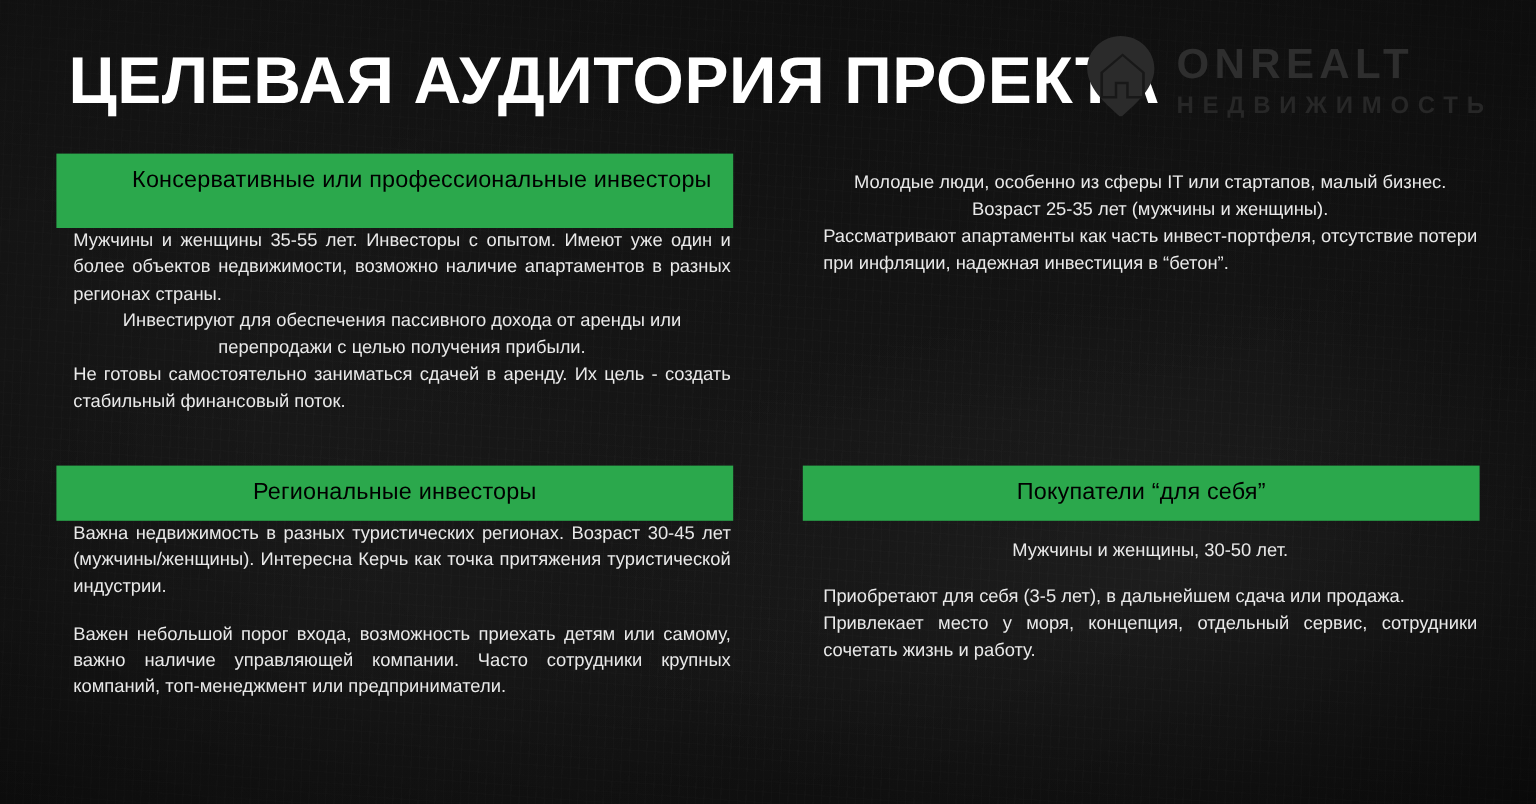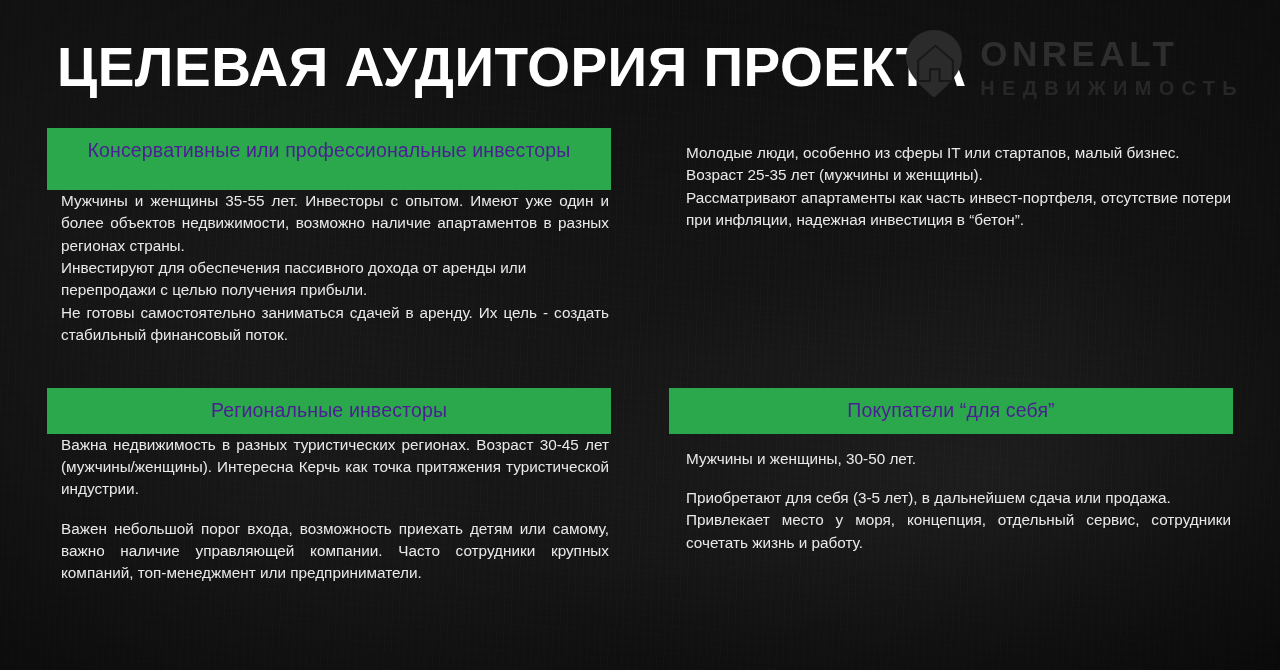--- a/index.html
+++ b/index.html
@@ -106,22 +106,22 @@
     position: absolute;
     width: 564px;
   }
   .card-col-left  { left: 47px; }
   .card-col-right { left: 669px; }
   .card-row-top    { top: 128px; }
   .card-row-bottom { top: 388px; }
 
   .card-header {
     background: #2ba84c;
-    color: #4c1d95;
-    text-align: center;
+    color: #000000;
+    text-align: right;
     font-size: 19.5px;
     line-height: 1.42;
     padding: 9px 18px;
     box-sizing: border-box;
     letter-spacing: 0.15px;
   }
   .card-header.tall   { min-height: 62px; }
   .card-header.single { min-height: 34px; display: flex; align-items: center; justify-content: center; }
 
   .card-body {
@@ -132,21 +132,21 @@
   }
   .card-col-right .card-body {
     padding: 14px 2px 0 17px;
   }
   .card-body p {
     margin: 0;
     text-align: justify;
     text-justify: inter-word;
   }
   .card-body p.plain {
-    text-align: left;
+    text-align: center;
   }
   .card-body p + p {
     margin-top: 0px;
   }
   .card-body .gap {
     height: 17px;
   }
 </style>
 </head>
 <body>

